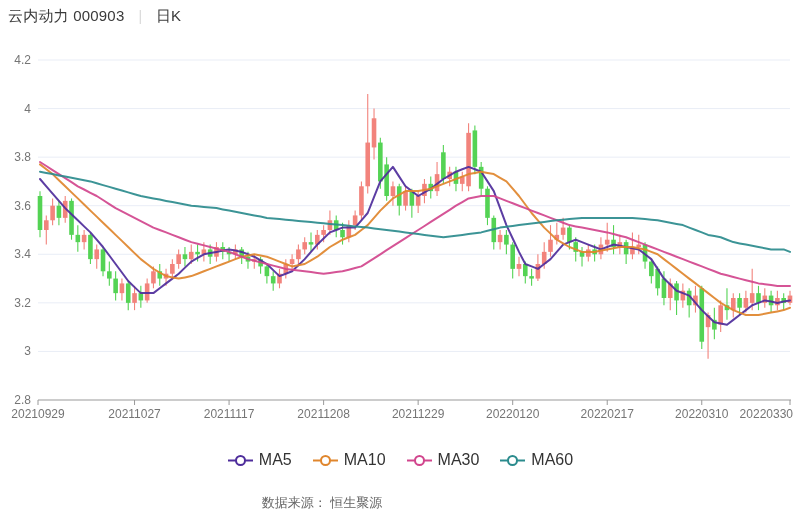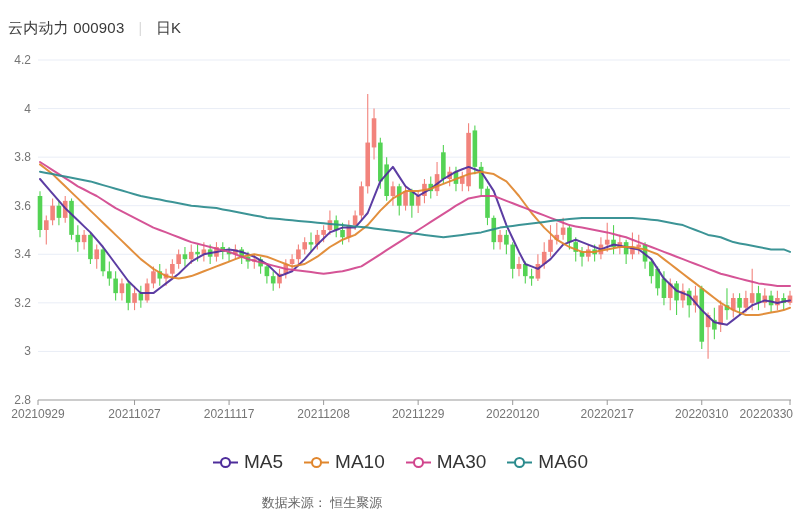--- a/index.html
+++ b/index.html
@@ -1,26 +1,26 @@
 <!DOCTYPE html>
 <html><head>
 <meta charset="utf-8">
 <style>
   html,body{margin:0;padding:0;}
   body{width:800px;height:517px;background:#ffffff;position:relative;overflow:hidden;
        font-family:"Liberation Sans","DejaVu Sans",sans-serif;}
   .titlebar{position:absolute;left:8px;top:6px;height:20px;display:flex;align-items:center;
-            font-size:15px;color:#3a3a3a;margin-top:12px;}
+            font-size:15px;color:#3a3a3a;}
   .titlebar .name{letter-spacing:.2px;}
   .titlebar .sep{color:#d9d9d9;margin:0 14px;font-size:14px;}
   #chart-svg{position:absolute;left:0;top:0;}
   .legendbar{position:absolute;left:0;top:451px;width:800px;display:flex;
              justify-content:center;align-items:center;gap:20px;}
   .legend-item{display:flex;align-items:center;gap:5px;cursor:pointer;}
-  .legend-item .lbl{font-size:19px;color:#333;}
+  .legend-item .lbl{font-size:16px;color:#333;}
   .footer{position:absolute;left:0;top:494px;width:644px;text-align:center;
           font-size:13px;color:#666;}
 </style>
 </head>
 <body>
 
 <div class="titlebar">
   <span class="name"><span>云内动力</span>&nbsp;<span>000903</span></span>
   <span class="sep">|</span>
   <span class="period">日K</span>

